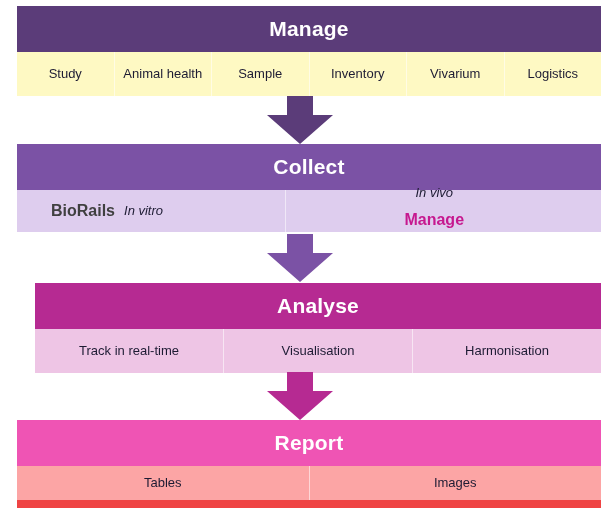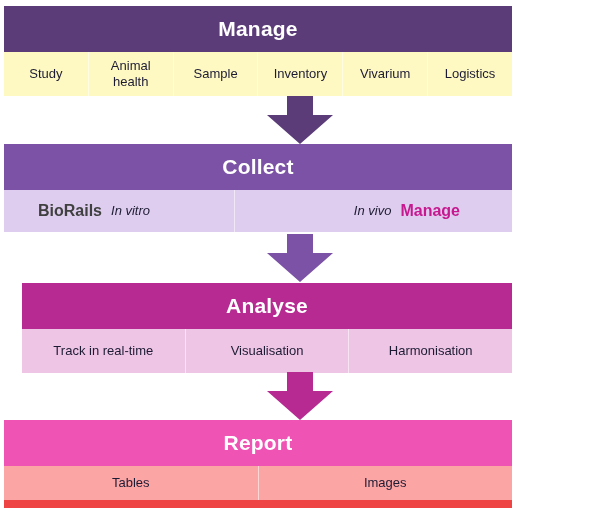--- a/index.html
+++ b/index.html
@@ -17,22 +17,22 @@
   #flow {
     position: relative;
     width: 601px;
     height: 513px;
     overflow: hidden;
     background: #ffffff;
   }
 
   .stage {
     position: absolute;
-    left: 4px;
-    width: 508px;
+    left: 17px;
+    width: 584px;
     box-sizing: border-box;
   }
 
   .stage-header {
     height: 46px;
     display: flex;
     align-items: center;
     justify-content: center;
     color: #ffffff;
     font-size: 21px;
@@ -73,20 +73,21 @@
   #stage-collect .cell {
     font-size: 13px;
     font-style: italic;
     justify-content: flex-start;
     padding-left: 34px;
     gap: 9px;
   }
   #stage-collect .cell.right {
     justify-content: flex-end;
     padding-right: 52px;
+    flex-direction: column;
   }
   .brand {
     font-style: normal;
     font-weight: bold;
     font-size: 16px;
   }
   .brand-biorails { color: #404040; }
   .brand-climb { color: #c6188f; }
 
   

